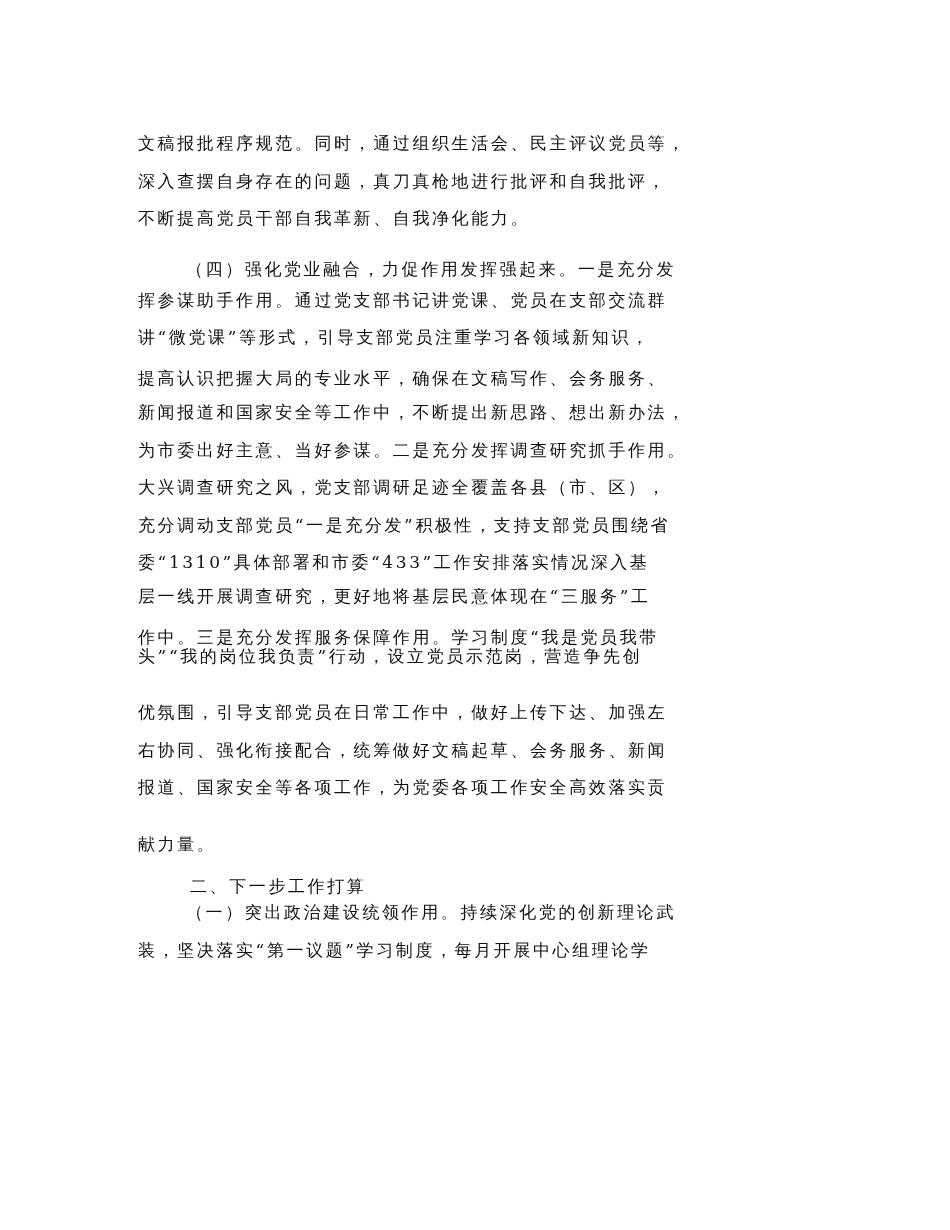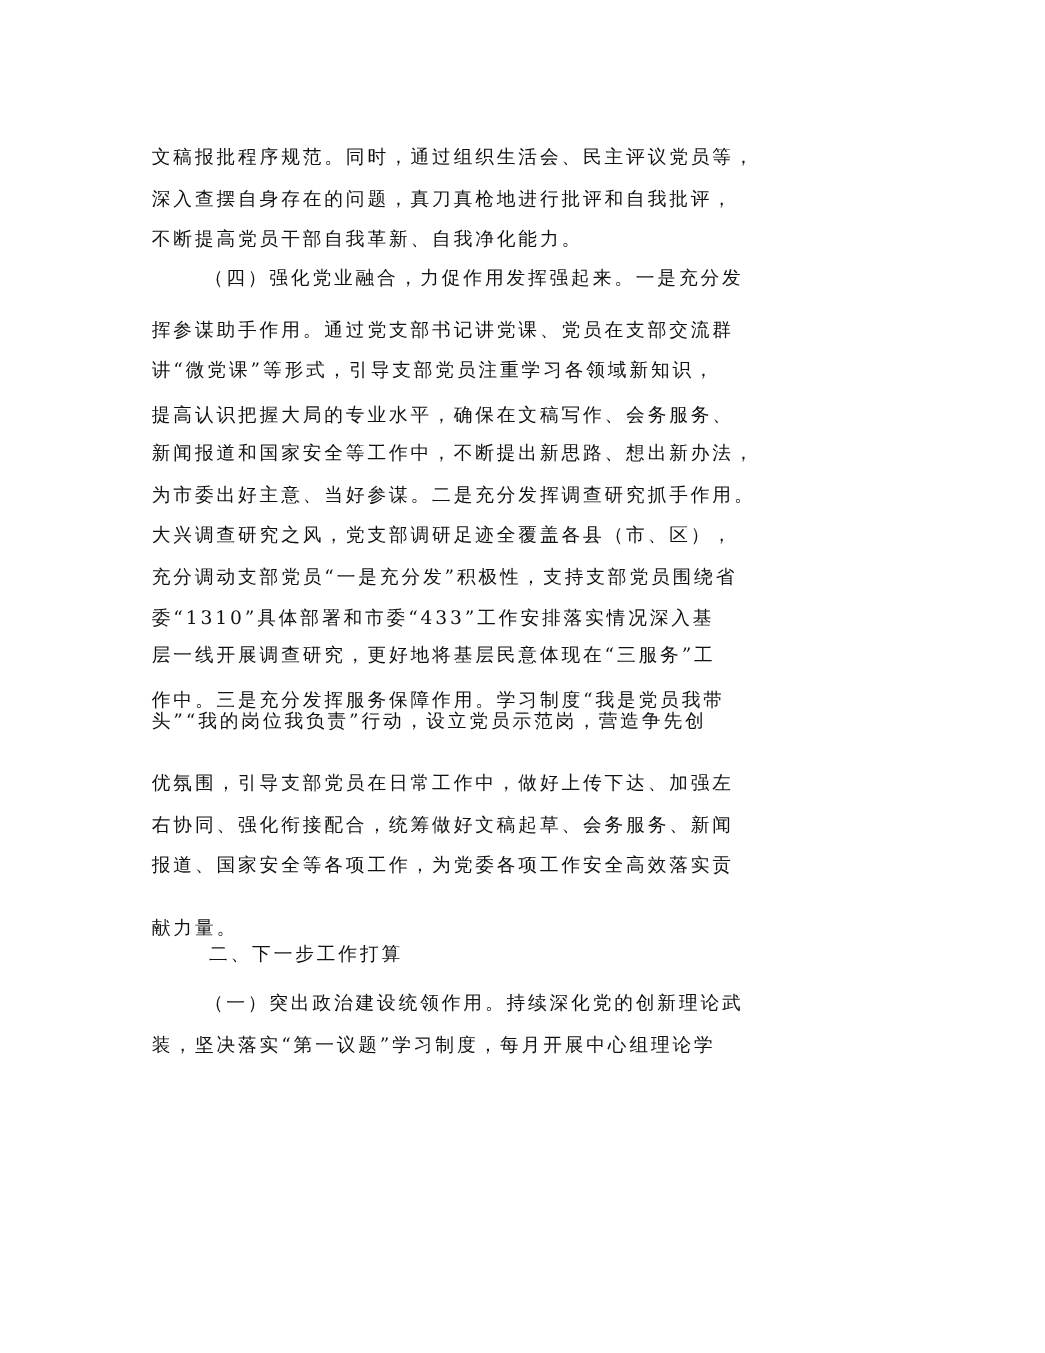--- a/index.html
+++ b/index.html
@@ -24,35 +24,35 @@
     .line {
       position: absolute;
       left: 0;
       height: 38px;
       font-size: 17px;
       line-height: 38px;
       white-space: nowrap;
       letter-spacing: 2.6px;
     }
     .indent { left: 48px; }
-    .heading { left: 52px; }
+    .heading { left: 52px; margin-top: 18px; }
   </style>
 </head>
 <body>
 
 <div class="page">
 
   <div>
     <div class="line" style="top:0px">文稿报批程序规范。同时，通过组织生活会、民主评议党员等，</div>
     <div class="line" style="top:37.5px">深入查摆自身存在的问题，真刀真枪地进行批评和自我批评，</div>
     <div class="line" style="top:75px">不断提高党员干部自我革新、自我净化能力。</div>
   </div>
 
   <div>
-    <div class="line indent" style="top:110px">（四）强化党业融合，力促作用发挥强起来。一是充分发</div>
+    <div class="line indent" style="top:126px">（四）强化党业融合，力促作用发挥强起来。一是充分发</div>
     <div class="line" style="top:157px">挥参谋助手作用。通过党支部书记讲党课、党员在支部交流群</div>
     <div class="line" style="top:194px">讲“微党课”等形式，引导支部党员注重学习各领域新知识，</div>
     <div class="line" style="top:235px">提高认识把握大局的专业水平，确保在文稿写作、会务服务、</div>
     <div class="line" style="top:269px">新闻报道和国家安全等工作中，不断提出新思路、想出新办法，</div>
     <div class="line" style="top:306.5px">为市委出好主意、当好参谋。二是充分发挥调查研究抓手作用。</div>
     <div class="line" style="top:344px">大兴调查研究之风，党支部调研足迹全覆盖各县（市、区），</div>
     <div class="line" style="top:381.5px">充分调动支部党员“一是充分发”积极性，支持支部党员围绕省</div>
     <div class="line" style="top:419px">委“1310”具体部署和市委“433”工作安排落实情况深入基</div>
     <div class="line" style="top:453px">层一线开展调查研究，更好地将基层民意体现在“三服务”工</div>
     <div class="line" style="top:494px">作中。三是充分发挥服务保障作用。学习制度“我是党员我带</div>

